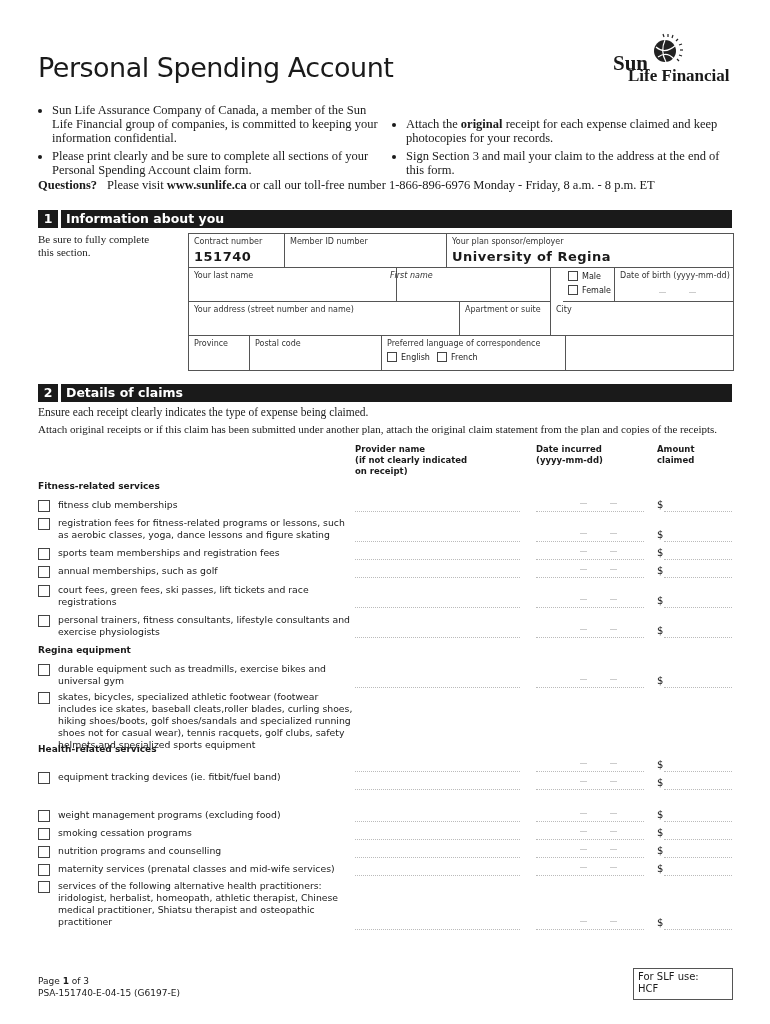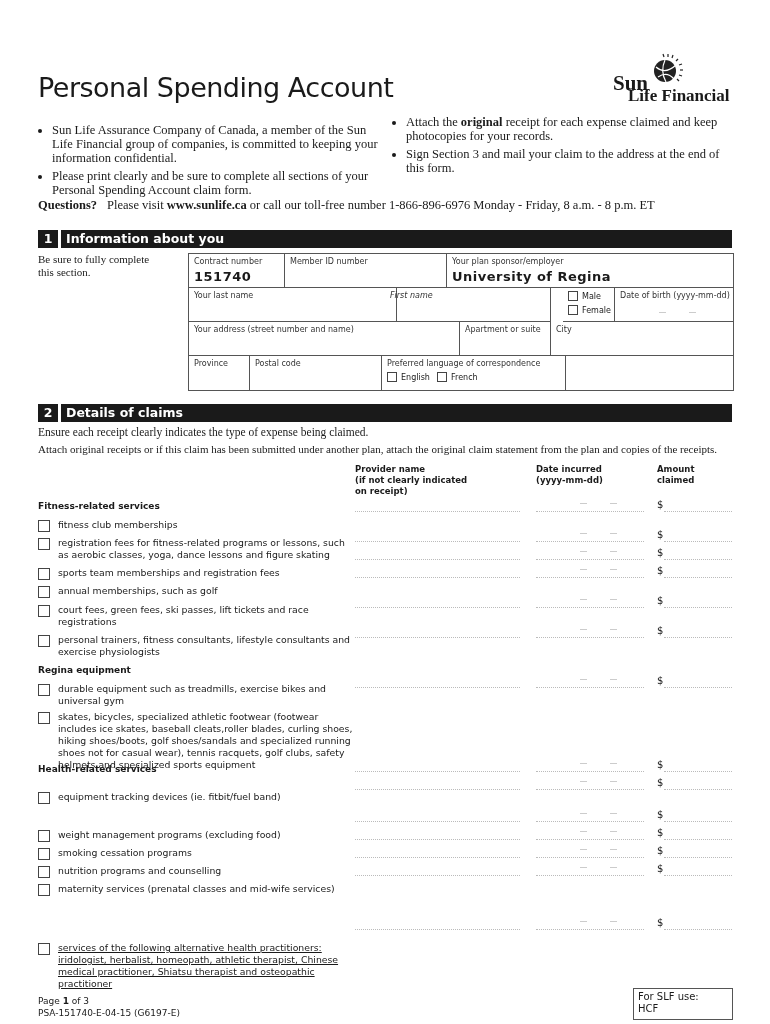--- a/index.html
+++ b/index.html
@@ -1,17 +1,17 @@
 <!DOCTYPE html>
 <html><head>
 <meta charset="utf-8">
 <style>
   html, body { margin:0; padding:0; background:#fff; }
   body { width:770px; height:1024px; position:relative; overflow:hidden; color:#1a1a1a; font-family:"Liberation Serif", serif; }
-  .abs { position:absolute;margin-top:20px; }
+  .abs { position:absolute; }
   .title { left:38px; top:52px; font-family:"DejaVu Sans", sans-serif; font-size:27px; letter-spacing:-0.5px; color:#1a1a1a; }
   .logo { left:600px; top:33px; width:140px; height:52px; }
   .logo .sun { position:absolute; left:13px; top:18px; font-size:21px; font-weight:bold; }
   .logo .lf { position:absolute; left:28px; top:33px; font-size:17px; font-weight:bold; }
   .logo svg { position:absolute; left:50px; top:0; }
   .bullets { font-size:12.5px; line-height:14px; }
   .bullets ul { margin:0; padding:0 0 0 14px; }
   .bullets li { margin-bottom:4px; }
   .questions { left:38px; top:178px; font-size:12.5px; }
   .qlabel { font-weight:bold; margin-right:10px; }
@@ -61,21 +61,21 @@
   <span class="sun">Sun</span>
   <span class="lf">Life Financial</span>
 </div>
 
 <div class="abs bullets" style="left:38px;top:103px;width:340px;">
   <ul>
     <li>Sun Life Assurance Company of Canada, a member of the Sun Life Financial group of companies, is committed to keeping your information confidential.</li>
     <li>Please print clearly and be sure to complete all sections of your Personal Spending Account claim form.</li>
   </ul>
 </div>
-<div class="abs bullets" style="left:392px;top:95px;width:340px;">
+<div class="abs bullets" style="left:392px;top:117px;width:340px;">
   <ul>
     <li><span>Attach the </span><b>original</b><span> receipt for each expense claimed and keep photocopies for your records.</span></li>
     <li>Sign Section 3 and mail your claim to the address at the end of this form.</li>
   </ul>
 </div>
 <div class="abs questions">
   <span class="qlabel">Questions?</span><span>Please visit </span><b>www.sunlife.ca</b><span> or call our toll-free number 1-866-896-6976 Monday - Friday, 8 a.m. - 8 p.m. ET</span>
 </div>
 
 <div class="abs bar" style="top:210px;">
@@ -285,21 +285,21 @@
     <div class="abs item" style="top: 863px;">
       <span class="box"></span>
       <div class="txt">maternity services (prenatal classes and mid-wife services)</div>
     </div>
     <div class="ln" style="left: 355px; width: 165px; top: 875px;"></div>
     <div class="ln" style="left: 536px; width: 108px; top: 875px;"></div>
     <span class="dash" style="left: 580px; top: 867px;"></span>
     <span class="dash" style="left: 610px; top: 867px;"></span>
     <span class="dollar" style="left: 657px; top: 863px;">$</span>
     <div class="ln" style="left: 664px; width: 68px; top: 875px;"></div>
-    <div class="abs item" style="top: 922px; text-decoration: underline;">
+    <div class="abs item" style="top: 880px;">
       <span class="box"></span>
       <div class="txt">services of the following alternative health practitioners: iridologist, herbalist, homeopath, athletic therapist, Chinese medical practitioner, Shiatsu therapist and osteopathic practitioner</div>
     </div>
     <div class="ln" style="left: 355px; width: 165px; top: 929px;"></div>
     <div class="ln" style="left: 536px; width: 108px; top: 929px;"></div>
     <span class="dash" style="left: 580px; top: 921px;"></span>
     <span class="dash" style="left: 610px; top: 921px;"></span>
     <span class="dollar" style="left: 657px; top: 917px;">$</span>
     <div class="ln" style="left: 664px; width: 68px; top: 929px;"></div>
   </div>

